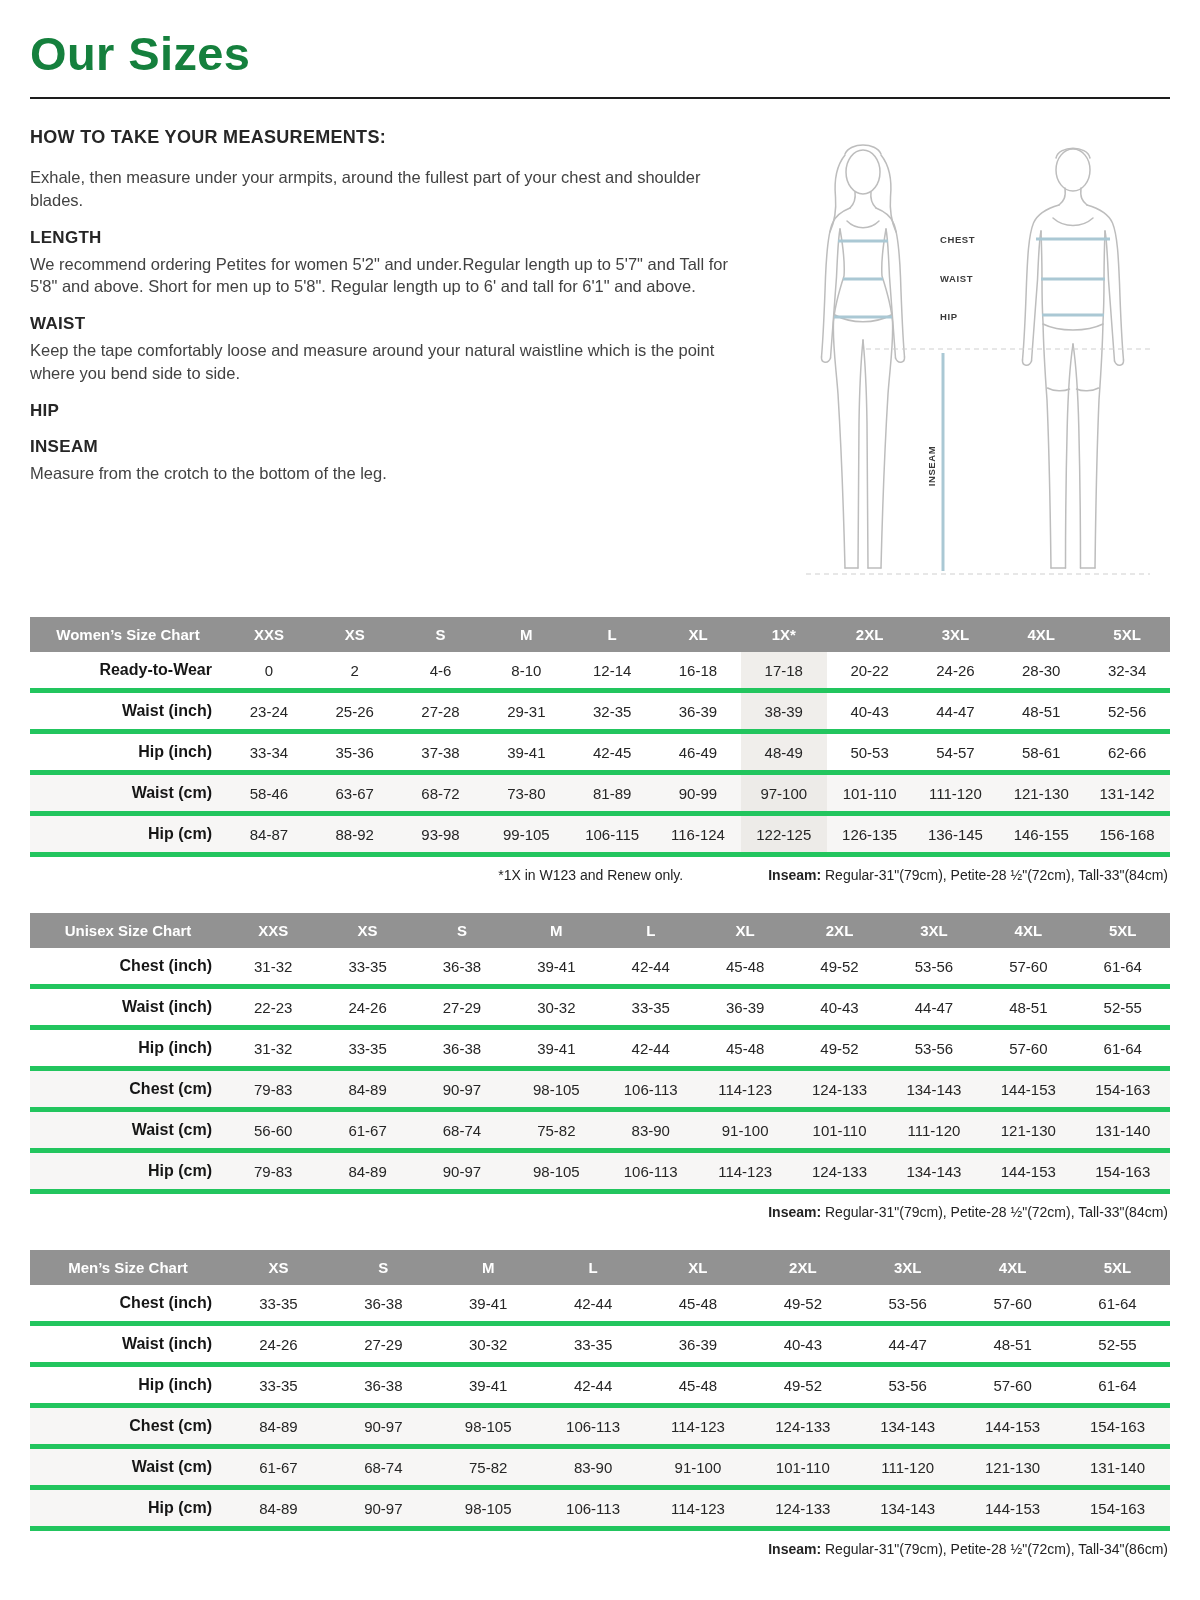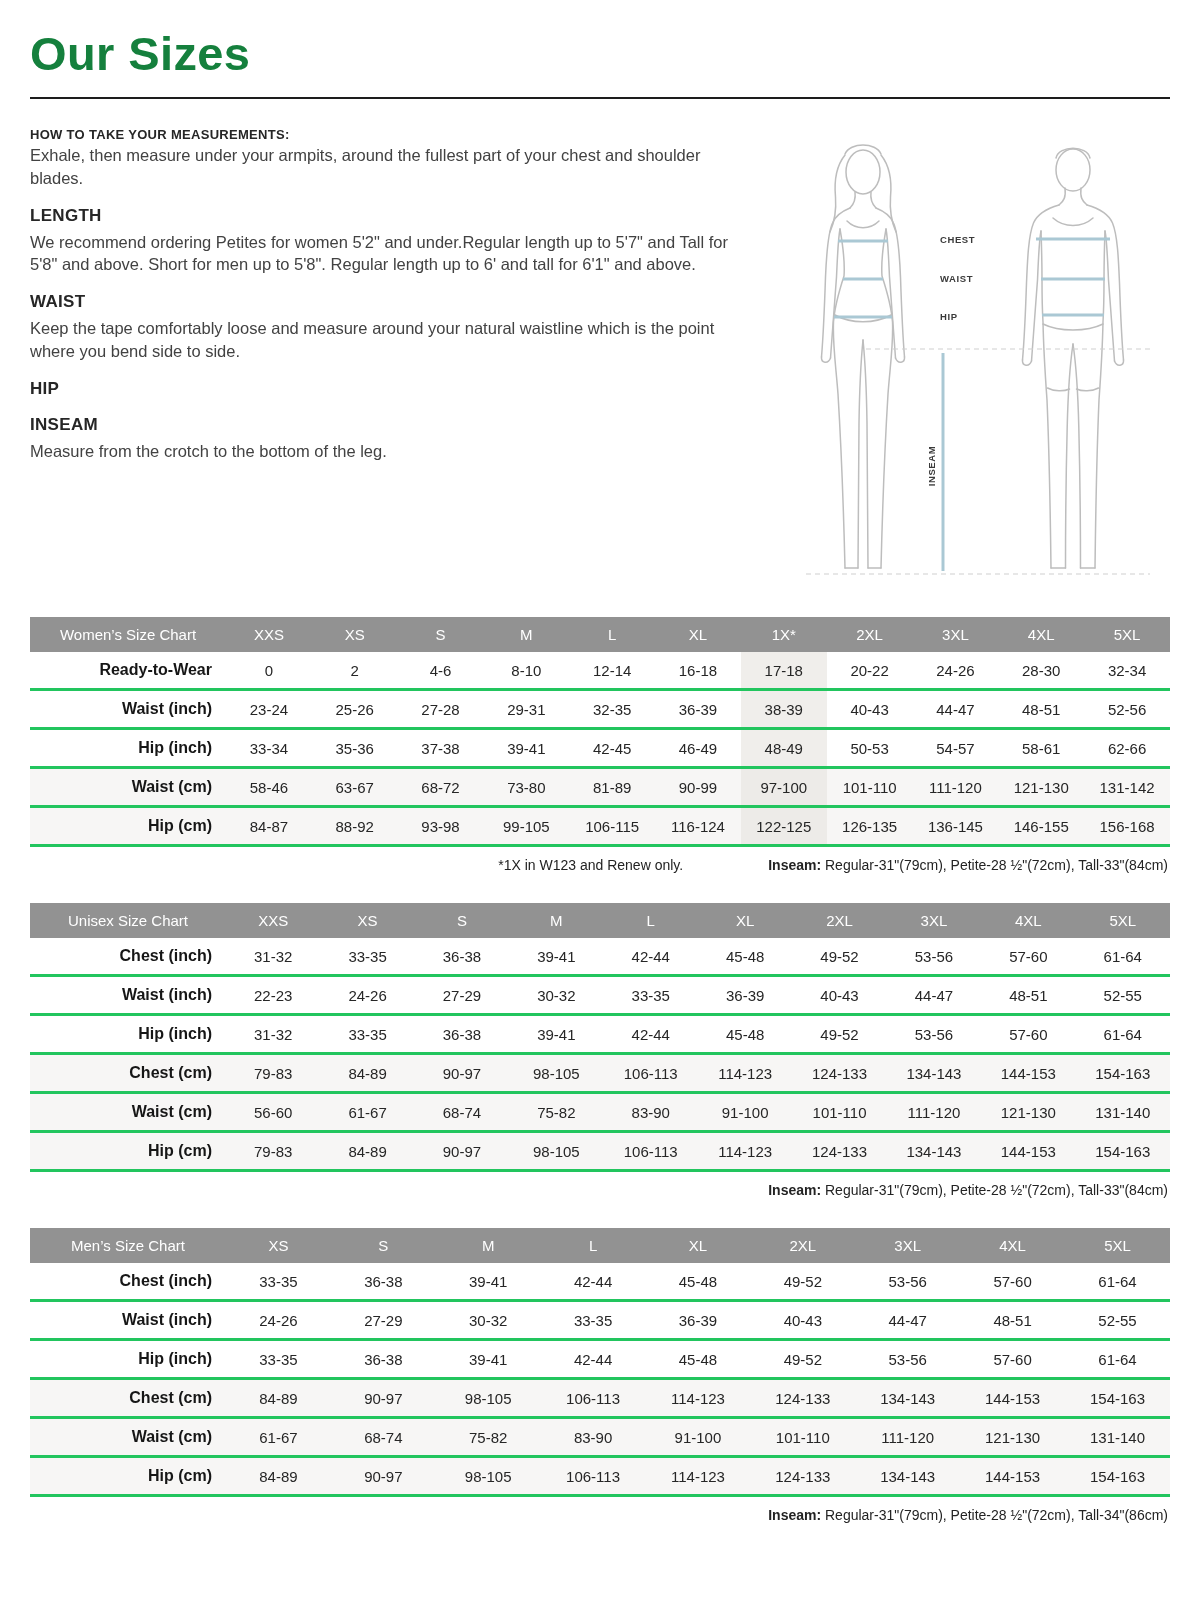--- a/index.html
+++ b/index.html
@@ -3,33 +3,33 @@
 <meta charset="utf-8">
 <style>
   *{box-sizing:border-box;margin:0;padding:0}
   html,body{background:#fff}
   body{width:1200px;min-height:1600px;font-family:"Liberation Sans",sans-serif;color:#3d3d3d}
   .page{padding:26px 30px 40px}
   h1{font-size:47px;font-weight:bold;color:#15803d;letter-spacing:.4px;margin-bottom:16px}
   .rule{border-top:2px solid #1d1d1d;margin-bottom:28px}
   .top{display:flex;gap:34px;margin-bottom:18px}
   .instructions{width:712px;flex:none}
-  .how-to{font-weight:bold;font-size:13px;color:#262626;letter-spacing:.3px;margin-bottom:2px}
+  .how-to{font-weight:bold;font-size:18px;color:#262626;letter-spacing:.3px;margin-bottom:18px}
   .msec{margin-bottom:16px}
   .msec-title{font-weight:bold;font-size:17px;color:#262626;letter-spacing:.3px;margin-bottom:5px}
   .msec-body{font-size:16.5px;line-height:1.38;color:#424242}
   .diagram{flex:1;display:flex;justify-content:flex-end;align-items:flex-end;padding-top:4px}
   .outline path,.outline ellipse{fill:none;stroke:#bdbdbd;stroke-width:1.5;stroke-linecap:round}
   .dash-line path{stroke:#cfcfcf;stroke-width:1.2;stroke-dasharray:5 4;fill:none}
   .blue-line path{stroke:#aac8d4;stroke-width:3;fill:none}
   .dlabel{font-family:"Liberation Sans",sans-serif;font-size:9.5px;font-weight:bold;fill:#3a3a3a;letter-spacing:.6px}
   .tblock{margin-bottom:2px}
   table.size-table{width:100%;border-collapse:collapse;table-layout:fixed}
-  .size-table thead th{background:#929292;color:#fff;font-size:15px;font-weight:normal;padding:9px 3px;text-align:center}
-  .size-table tbody tr{border-bottom:3px solid #22c55e}
+  .size-table thead th{background:#929292;color:#fff;font-size:15px;font-weight:bold;padding:9px 3px;text-align:center}
+  .size-table tbody tr{border-bottom:5px solid #22c55e}
   .size-table tbody th.row-label{text-align:right;padding:9px 14px 9px 4px;font-size:16px;color:#161616;font-weight:bold;white-space:nowrap}
   .size-table tbody td{text-align:center;font-size:15px;color:#262626;padding:9px 2px}
   .size-table tr.cm-row{background:#f7f6f5}
   .size-table td.hl{background:#f0eeeb}
   .size-table tr.cm-row td.hl{background:#edebe8}
   .footnote{display:flex;justify-content:flex-end;gap:85px;align-items:baseline;font-size:14px;color:#232323;margin:10px 2px 30px}
   .footnote b{font-weight:bold}
 </style>
 </head>
 <body>

